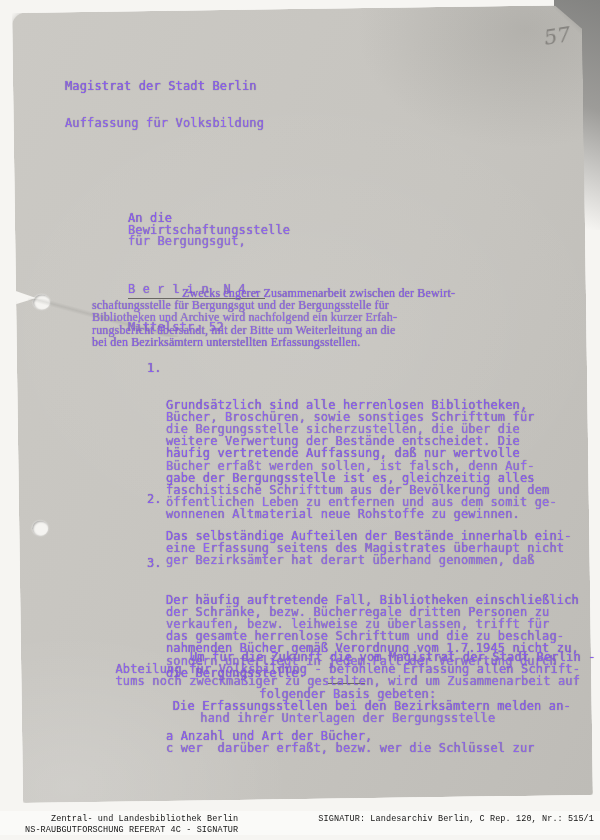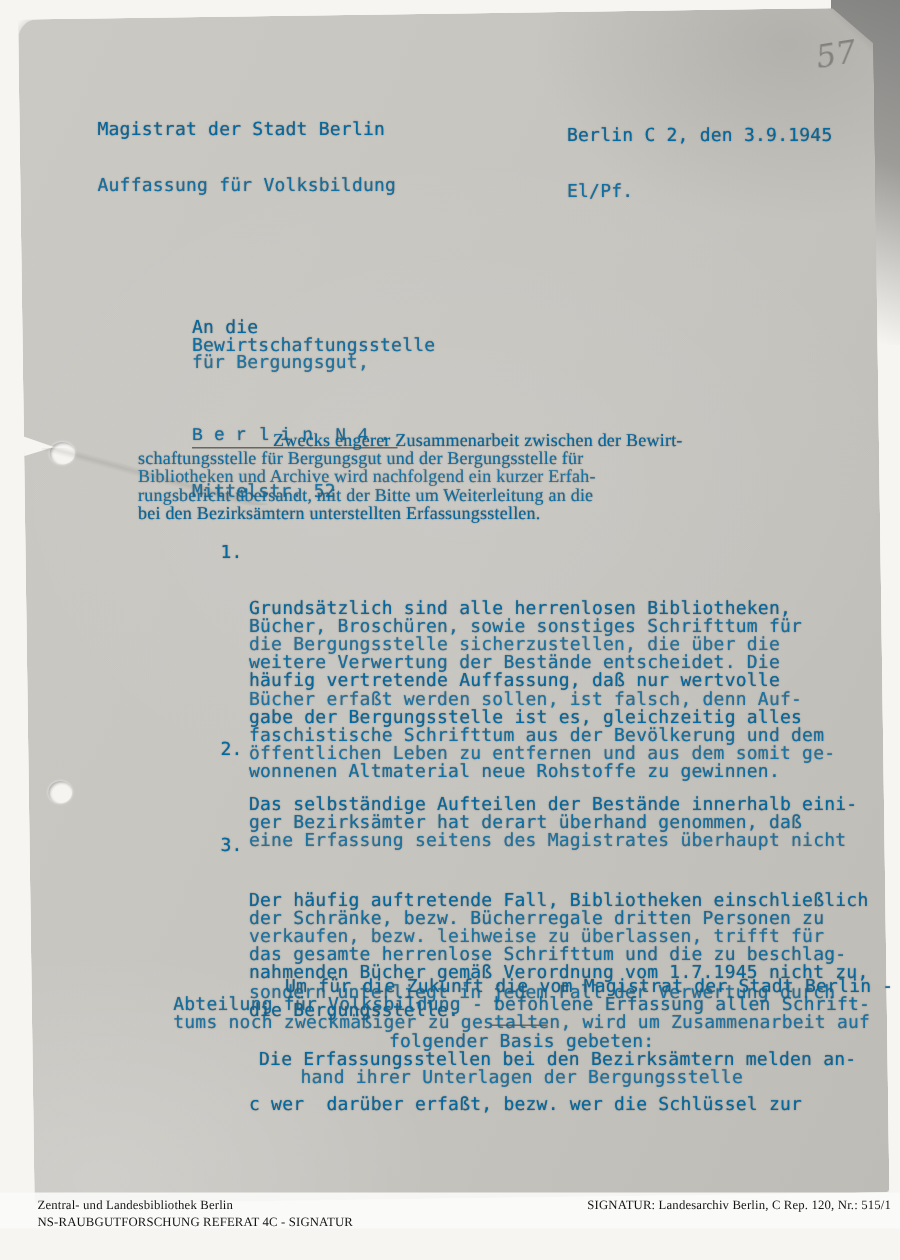--- a/index.html
+++ b/index.html
@@ -26,21 +26,21 @@
   .hole{position:absolute;border-radius:50%;background:#f5f4f1;
     box-shadow:inset 1px 1px 2px rgba(0,0,0,0.28),0 0 2px rgba(255,255,255,0.7);}
   .hole1{left:17px;top:282px;width:17px;height:15px;}
   .hole2{left:13px;top:508px;width:16px;height:15px;}
   .notch{position:absolute;left:-3px;top:277px;width:23px;height:15px;background:#f6f5f2;
     clip-path:polygon(0 0,100% 55%,0 100%);}
   .crease{position:absolute;left:12px;top:286px;width:150px;height:40px;
     background:linear-gradient(16deg,transparent 46%,rgba(80,80,76,0.13) 50%,transparent 54%);}
 
   
-  .typed{position:absolute;z-index:2;color:#0369a1;font-size:12px;line-height:12.2px;
+  .typed{position:absolute;z-index:2;color:#8b5cf6;font-size:12px;line-height:12.2px;
     letter-spacing:0.15px;white-space:pre;
     text-shadow:0 0 0.9px rgba(78,76,70,0.85);filter:blur(0.25px);}
   .typed .tline:nth-child(even){opacity:.93}
   .typed .tline:nth-child(3n){opacity:.88}
   .letterhead-left{left:65px;top:56px;}
   .letterhead-right{left:378px;top:60px;}
   .address{left:128px;top:190px;line-height:11.6px;}
   .address .city{margin-top:13px;}
   .u2{display:inline-block;border-bottom:1.6px solid rgba(62,60,55,0.75);
     padding-bottom:1px;padding-right:5px;font-family:Liberation Mono, monospace;}
@@ -53,25 +53,25 @@
   .closing{left:100px;top:651px;text-align:center;}
   .abc{left:166px;top:730px;}
   .u{border-bottom:1.3px solid rgba(70,68,63,0.8);padding-bottom:15px;text-align:center;}
 
   
   .handwritten{position:absolute;left:544px;top:24px;z-index:2;
     font-family:"DejaVu Serif",serif;font-style:italic;font-size:21px;
     color:#83817d;transform:rotate(-9deg);filter:blur(0.3px);}
 
   
-  .footer{position:absolute;left:0;right:0;bottom:21px;z-index:3;
+  .footer{position:absolute;left:0;right:0;bottom:5px;z-index:3;
     display:flex;justify-content:space-between;align-items:flex-start;
     padding:3px 6px 0 25px;background:rgba(250,250,248,0.92);
-    font-family:Liberation Serif, serif;font-size:8.5px;line-height:10.5px;
-    color:#141414;letter-spacing:0.1px;}
+    font-family:Liberation Mono, monospace;font-size:8.5px;line-height:10.5px;
+    color:#141414;letter-spacing:0.1px;text-align:right;}
   .f-right{margin-top:0;}
 </style>
 </head>
 <body>
 
 <div class="scan">
   <div class="desk"></div>
 
   <div class="page">
     <div class="corner-shadow"></div>
@@ -81,51 +81,47 @@
     <div class="crease"></div>
   </div>
 
   <div class="handwritten">57</div>
 
   <div class="typed letterhead-left">
     <div class="tline">Magistrat der Stadt Berlin</div>
     <div class="tline">Auffassung für Volksbildung</div>
   </div>
 
-  <div class="typed letterhead-right">
-    <div class="tline">Berlin C 2, den 3.9.1945</div>
-    <div class="tline">El/Pf.</div>
-  </div>
 
   <div class="typed address">
     <div><div class="tline">An die</div><div class="tline">Bewirtschaftungsstelle</div><div class="tline">für Bergungsgut,</div></div>
     <div class="tline city"><span class="u2">B e r l i n  N 4 .</span></div>
     <div class="tline">Mittelstr. 52</div>
   </div>
 
   <div class="typed intro"><div class="tline" style="margin-left: 90px;">Zwecks engerer Zusammenarbeit zwischen der Bewirt-</div><div class="tline">schaftungsstelle für Bergungsgut und der Bergungsstelle für</div><div class="tline">Bibliotheken und Archive wird nachfolgend ein kurzer Erfah-</div><div class="tline">rungsbericht übersandt, mit der Bitte um Weiterleitung an die</div><div class="tline">bei den Bezirksämtern unterstellten Erfassungsstellen.</div></div>
 
   <div class="typed item item1">
     <span class="num">1.</span>
     <div><div class="tline">Grundsätzlich sind alle herrenlosen Bibliotheken,</div><div class="tline">Bücher, Broschüren, sowie sonstiges Schrifttum für</div><div class="tline">die Bergungsstelle sicherzustellen, die über die</div><div class="tline">weitere Verwertung der Bestände entscheidet. Die</div><div class="tline">häufig vertretende Auffassung, daß nur wertvolle</div><div class="tline">Bücher erfaßt werden sollen, ist falsch, denn Auf-</div><div class="tline">gabe der Bergungsstelle ist es, gleichzeitig alles</div><div class="tline">faschistische Schrifttum aus der Bevölkerung und dem</div><div class="tline">öffentlichen Leben zu entfernen und aus dem somit ge-</div><div class="tline">wonnenen Altmaterial neue Rohstoffe zu gewinnen.</div></div>
   </div>
 
   <div class="typed item item2">
     <span class="num">2.</span>
-    <div><div class="tline">Das selbständige Aufteilen der Bestände innerhalb eini-</div><div class="tline">ger Bezirksämter hat derart überhand genommen, daß</div><div class="tline">eine Erfassung seitens des Magistrates überhaupt nicht</div></div>
+    <div><div class="tline">Das selbständige Aufteilen der Bestände innerhalb eini-</div><div class="tline">eine Erfassung seitens des Magistrates überhaupt nicht</div><div class="tline">ger Bezirksämter hat derart überhand genommen, daß</div></div>
   </div>
 
   <div class="typed item item3">
     <span class="num">3.</span>
     <div><div class="tline">Der häufig auftretende Fall, Bibliotheken einschließlich</div><div class="tline">der Schränke, bezw. Bücherregale dritten Personen zu</div><div class="tline">verkaufen, bezw. leihweise zu überlassen, trifft für</div><div class="tline">das gesamte herrenlose Schrifttum und die zu beschlag-</div><div class="tline">nahmenden Bücher gemäß Verordnung vom 1.7.1945 nicht zu,</div><div class="tline">sondern unterliegt in <span class="u">jedem</span> Fall der Verwertung durch</div><div class="tline">die Bergungsstelle.</div></div>
   </div>
 
   <div class="typed closing"><div class="tline" style="margin-left: 90px;">Um für die Zukunft die vom Magistrat der Stadt Berlin -</div><div class="tline">Abteilung für Volksbildung - befohlene Erfassung allen Schrift-</div><div class="tline">tums noch zweckmäßiger zu gestalten, wird um Zusammenarbeit auf</div><div class="tline">folgender Basis gebeten:</div><div class="tline" style="margin-left: 48px;">Die Erfassungsstellen bei den Bezirksämtern melden an-</div><div class="tline">hand ihrer Unterlagen der Bergungsstelle</div></div>
 
-  <div class="typed abc"><div class="tline">c wer  darüber erfaßt, bezw. wer die Schlüssel zur</div></div>
+  <div class="typed abc"><div class="tline">a Anzahl und Art der Bücher,</div><div class="tline">c wer  darüber erfaßt, bezw. wer die Schlüssel zur</div></div>
 
   <div class="footer">
     <div class="f-left">
       <div>Zentral- und Landesbibliothek Berlin</div>
       <div>NS-RAUBGUTFORSCHUNG REFERAT 4C - SIGNATUR</div>
     </div>
     <div class="f-right">SIGNATUR: Landesarchiv Berlin, C Rep. 120, Nr.: 515/1</div>
   </div>
 </div>
 

